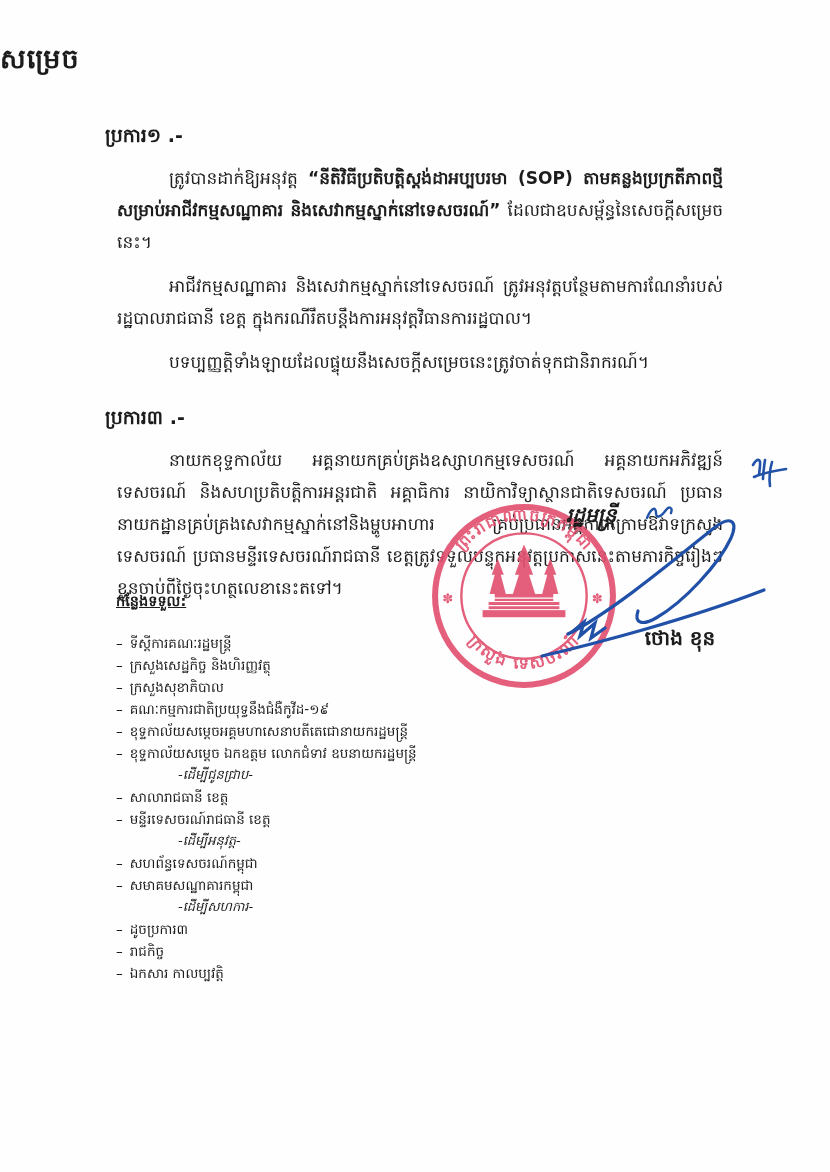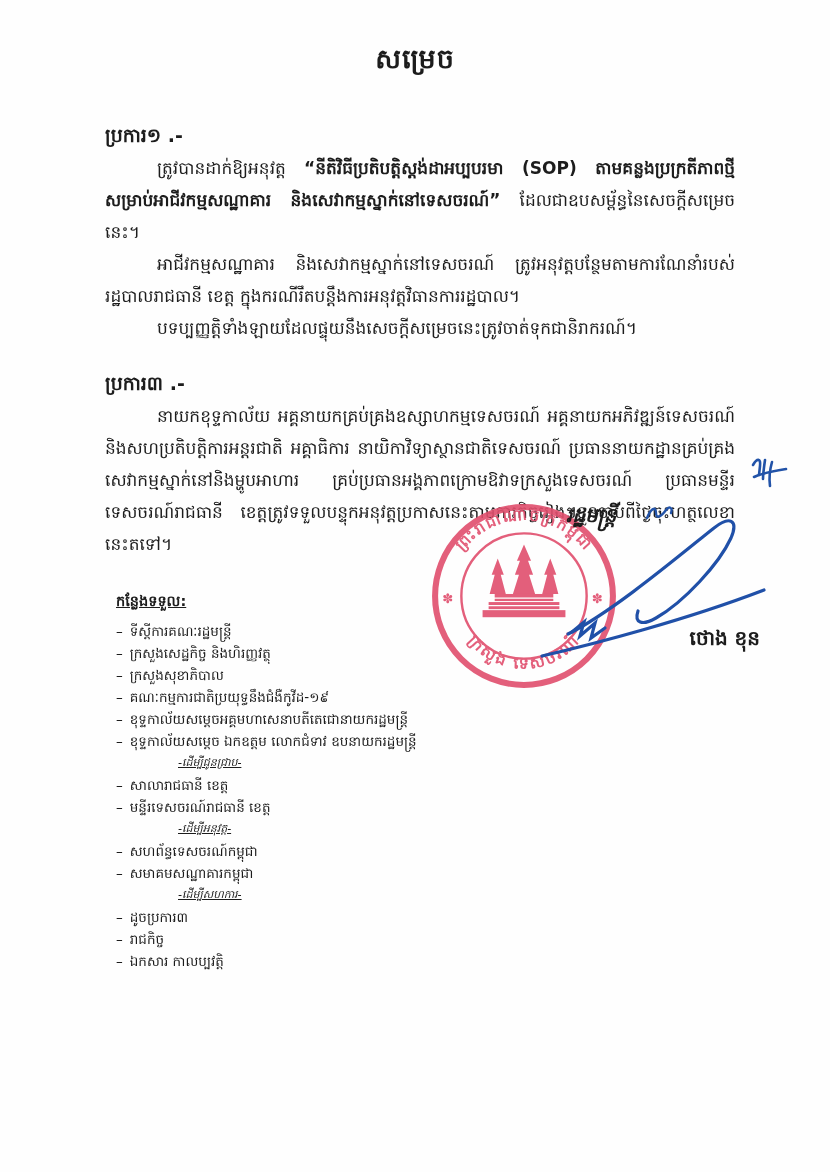--- a/index.html
+++ b/index.html
@@ -6,69 +6,67 @@
   .page{
     position:relative;
     width:830px;height:1172px;
     background:#fefefe;
     color:#1c1c1c;
     font-family:"DejaVu Sans","Liberation Sans",sans-serif;
     overflow:hidden;
   }
   .doc-title{
     position:absolute;top:42px;left:0;right:0;
-    text-align:center;
     font-size:27px;font-weight:bold;
     letter-spacing:1px;
   }
   .doc-body{
     position:absolute;top:96px;left:105px;width:630px;
     font-size:17px;line-height:32px;
   }
   .article-heading{
     font-weight:bold;font-size:19px;line-height:30px;
     margin:24px 0 2px 0;
   }
   .article-para{
-    margin:0;text-align:justify;text-indent:52px;
+    margin:12px;text-align:justify;text-indent:52px;
   }
   .bold-quote{font-weight:bold;}
   
   .stamp{
     position:absolute;left:428px;top:500px;width:192px;height:192px;
     opacity:.9;
   }
   
   .sig-role{
     position:absolute;left:566px;top:502px;
     font-size:20px;font-weight:bold;white-space:nowrap;font-style:italic;
   }
   .sig-role-mark{position:absolute;left:78px;top:-2px;}
   .sig-strokes{position:absolute;left:528px;top:506px;}
   .sig-name{
     position:absolute;left:600px;top:625px;width:160px;
-    text-align:right;font-size:20px;font-weight:bold;white-space:nowrap;
+    text-align:center;font-size:20px;font-weight:bold;white-space:nowrap;
   }
   .para-initials{position:absolute;left:748px;top:455px;}
   
   .distribution{
     position:absolute;left:116px;top:590px;width:340px;
     font-size:13.5px;line-height:22px;
   }
   .dist-heading{
     font-weight:bold;font-size:14.5px;
     text-decoration:underline;
-    margin-bottom:8px;
+    margin-bottom:20px;
   }
   .dist-row{display:flex;gap:7px;}
   .dist-dash{flex:0 0 auto;}
   .dist-note{
-    font-style:italic;font-size:11px;
+    font-style:italic;font-size:13px;
     padding-left:62px;
-    text-decoration:underline;
   }
 </style>
 </head>
 <body>
 
 <div class="page">
 
   <div class="doc-title">សម្រេច</div>
 
   <div class="doc-body">

